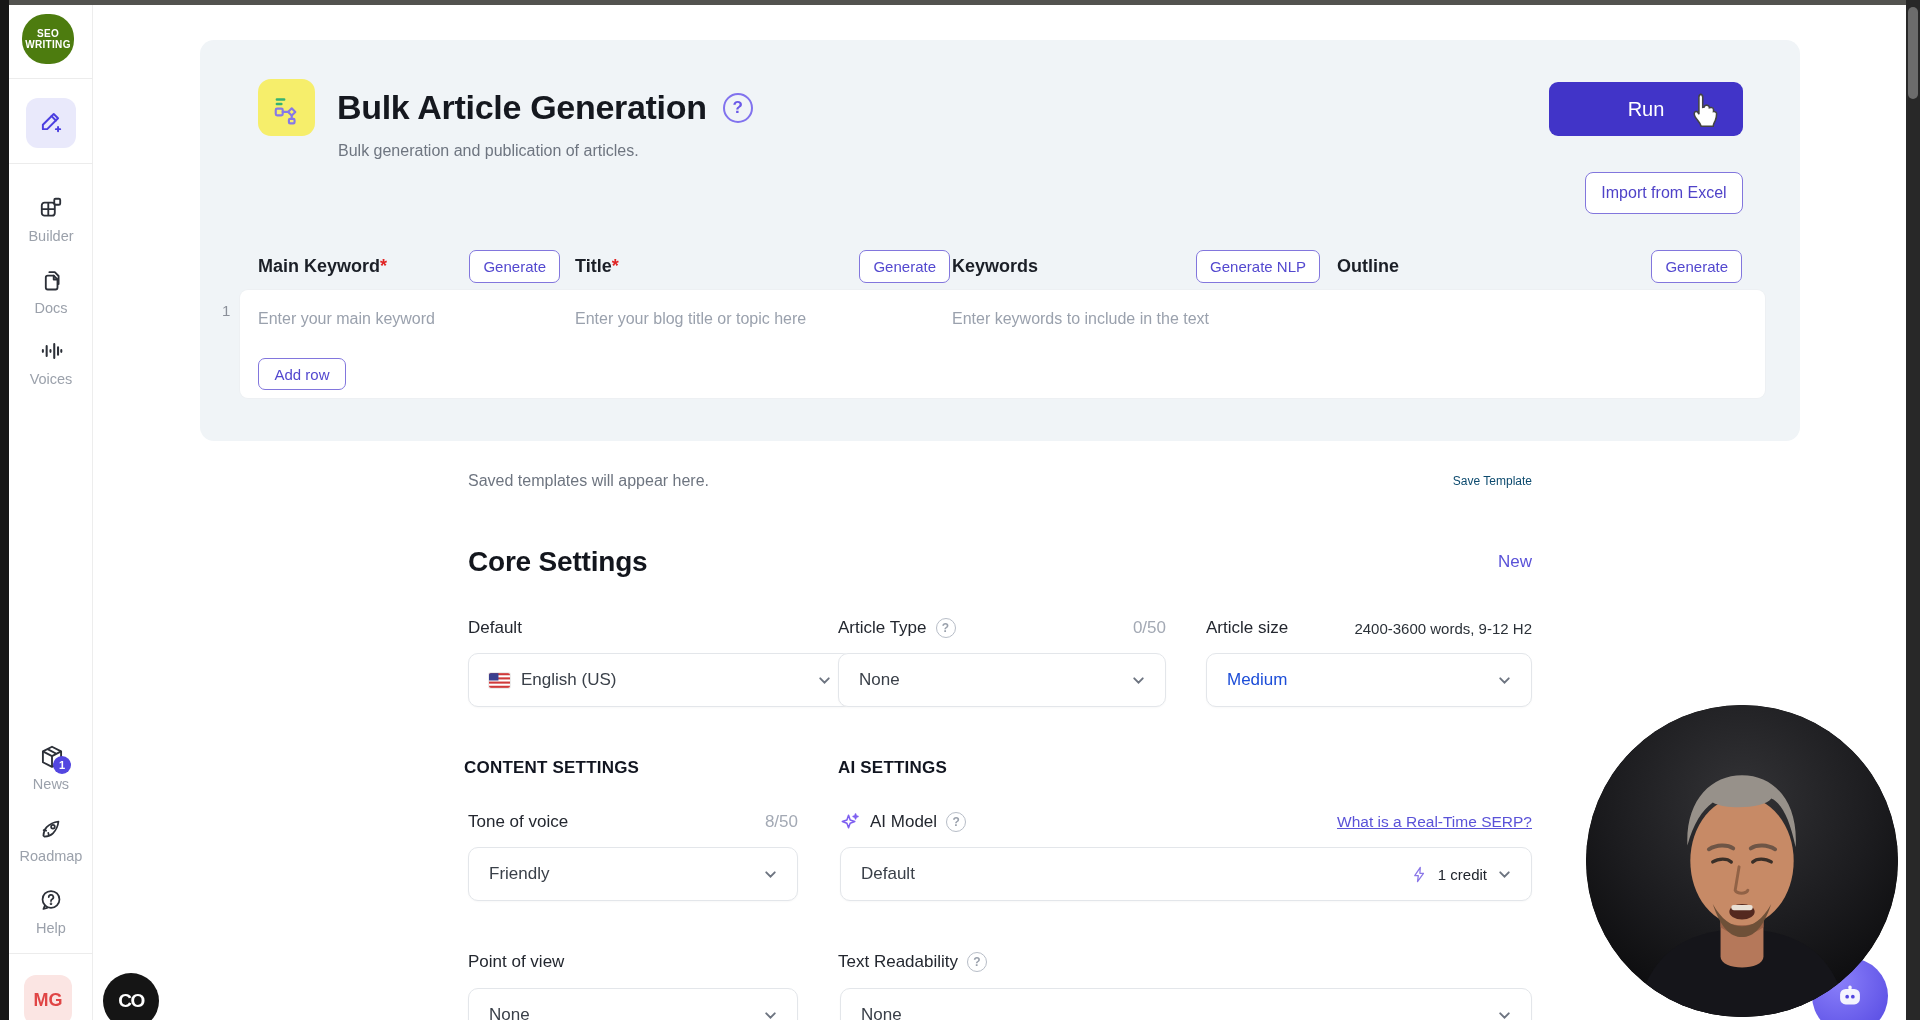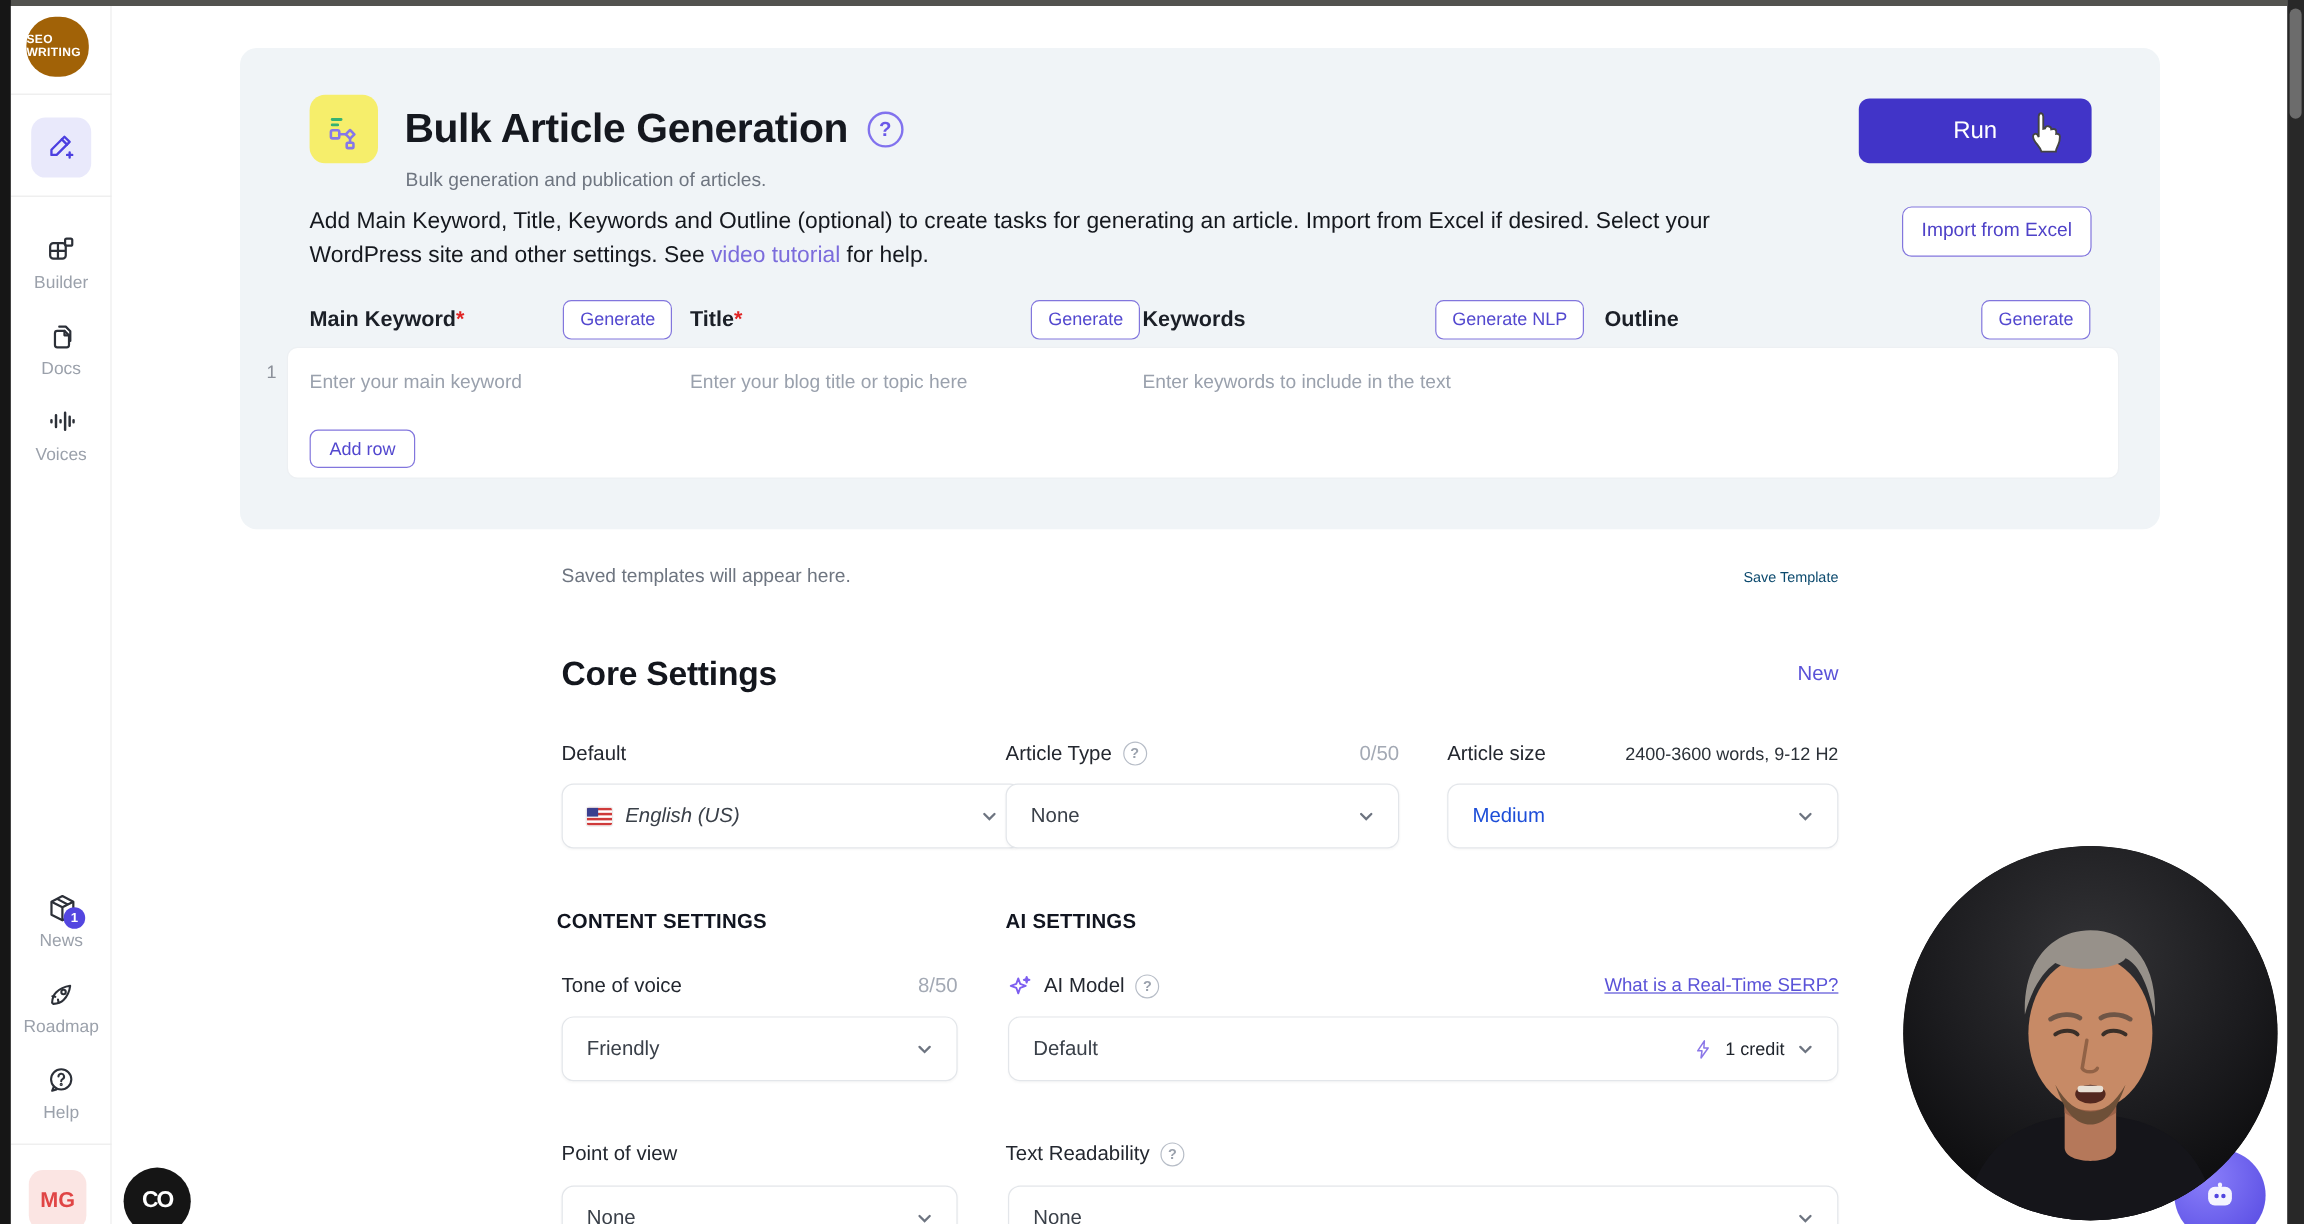--- a/index.html
+++ b/index.html
@@ -8,21 +8,21 @@
 
   
   .edge-top { position:absolute; left:0; top:0; width:1906px; height:5px; background:#53534f; z-index:65; }
   .edge-left { position:absolute; left:0; top:0; width:9px; height:1020px; background:#161616; z-index:65; }
   .scrollbar { position:absolute; right:0; top:0; width:14px; height:1020px; background:#282828; z-index:70; }
   .scroll-thumb { position:absolute; left:2px; top:7px; width:10px; height:92px; background:#6c6c6c; border-radius:5px; }
 
   
   .sidebar { position:absolute; left:9px; top:5px; width:84px; height:1015px; background:#fff; border-right:1px solid #ededed; z-index:10; }
   .side-divider { position:absolute; left:0; width:84px; height:1px; background:#ececec; }
-  .logo { position:absolute; left:13px; top:9px; width:52px; height:50px; background:#a16207; border-radius:24px; display:flex; flex-direction:column; justify-content:center; color:#fff; font-weight:700; font-size:10px; line-height:11px; letter-spacing:.3px; }
+  .logo { position:absolute; left:13px; top:9px; width:52px; height:50px; background:#4d7c0f; border-radius:24px; display:flex; flex-direction:column; align-items:center; justify-content:center; color:#fff; font-weight:700; font-size:10px; line-height:11px; letter-spacing:.3px; }
   .active-tool { position:absolute; left:17px; top:93px; width:50px; height:50px; background:#e9e9fb; border-radius:12px; display:flex; align-items:center; justify-content:center; }
   .nav-item { position:absolute; left:0; width:84px; display:flex; flex-direction:column; align-items:center; gap:7px; cursor:pointer; }
   .nav-item .lbl { font-size:14.5px; color:#9ba1ab; }
   .nav-icon { width:26px; height:26px; position:relative; }
   .badge { position:absolute; right:-7px; bottom:-5px; width:18px; height:18px; background:#5346e0; border-radius:50%; color:#fff; font-size:11px; font-weight:700; display:flex; align-items:center; justify-content:center; }
   .avatar { position:absolute; left:15px; top:970px; width:48px; height:50px; background:#fbe5e3; border-radius:12px; display:flex; align-items:center; justify-content:center; color:#e04545; font-weight:700; font-size:18px; }
 
   
   .card { position:absolute; left:200px; top:40px; width:1600px; height:401px; background:#f0f4f7; border-radius:14px; }
   .hero-icon { position:absolute; left:58px; top:39px; width:57px; height:57px; background:#f6ee6b; border-radius:13px; display:flex; align-items:center; justify-content:center; }
@@ -191,21 +191,20 @@
     </div>
     <div class="subtitle">Bulk generation and publication of articles.</div>
 
     <button class="run-btn">Run</button>
     <span class="cursor-hand">
       <svg width="34" height="40" viewBox="0 0 24 28">
         <path d="M9.2 1.5c1.1 0 1.9.9 1.9 2v7.2l1-.2c.4-2 3.7-1.7 3.7.5 0 0 2.7-.9 2.9 1.1.1 1.1 0 1.6 0 1.6s2.2-.4 2.2 1.6c0 .8-.3 3.4-1 4.9-.6 1.3-1.4 2.5-1.4 3.9H10c-.4-1.5-1.3-2.7-2.5-4.2-1-1.2-2.4-3.2-2.4-4.7 0-1.7 1.9-2.1 2.7-.8l.6 1.1V3.5c0-1.1.7-2 1.8-2z" fill="#fff" stroke="#444" stroke-width="1.1"></path>
       </svg>
     </span>
 
-    <p class="desc"><span>Add Main Keyword, Title, Keywords and Outline (optional) to create tasks for generating an article. Import from Excel if desired. Select your WordPress site and other settings. See </span><a href="#">video tutorial</a><span> for help.</span></p>
 
     <button class="import-btn">Import from Excel</button>
 
     <div class="thead-cell" style="left:58px; width:317px; padding-right:15px;">
       <span class="hlabel"><span>Main Keyword</span><span class="star">*</span></span>
       <button class="gen-btn">Generate</button>
     </div>
     <div class="thead-cell" style="left:375px; width:377px; padding-right:2px;">
       <span class="hlabel"><span>Title</span><span class="star">*</span></span>
       <button class="gen-btn">Generate</button>
@@ -246,21 +245,21 @@
       <span>Article Type</span>
       <span class="qgray">?</span>
     </span>
     <span class="counter">0/50</span>
   </div>
   <div class="label-row" style="left:1206px; top:616px; width:326px;">
     <span class="flabel">Article size</span>
     <span class="hint">2400-3600 words, 9-12 H2</span>
   </div>
 
-  <div class="dropdown" style="left:468px; top:653px; width:384px;font-style:italic;">
+  <div class="dropdown" style="left:468px; top:653px; width:384px;">
     <span class="dd-val">
       <svg class="flag" viewBox="0 0 20 14">
           <rect width="20" height="14" fill="#fff"></rect>
           <g fill="#cf3a3a">
             <rect y="0" width="20" height="2"></rect>
             <rect y="4" width="20" height="2"></rect>
             <rect y="8" width="20" height="2"></rect>
             <rect y="12" width="20" height="2"></rect>
           </g>
           <rect width="9" height="7" fill="#3a3f8f"></rect>

